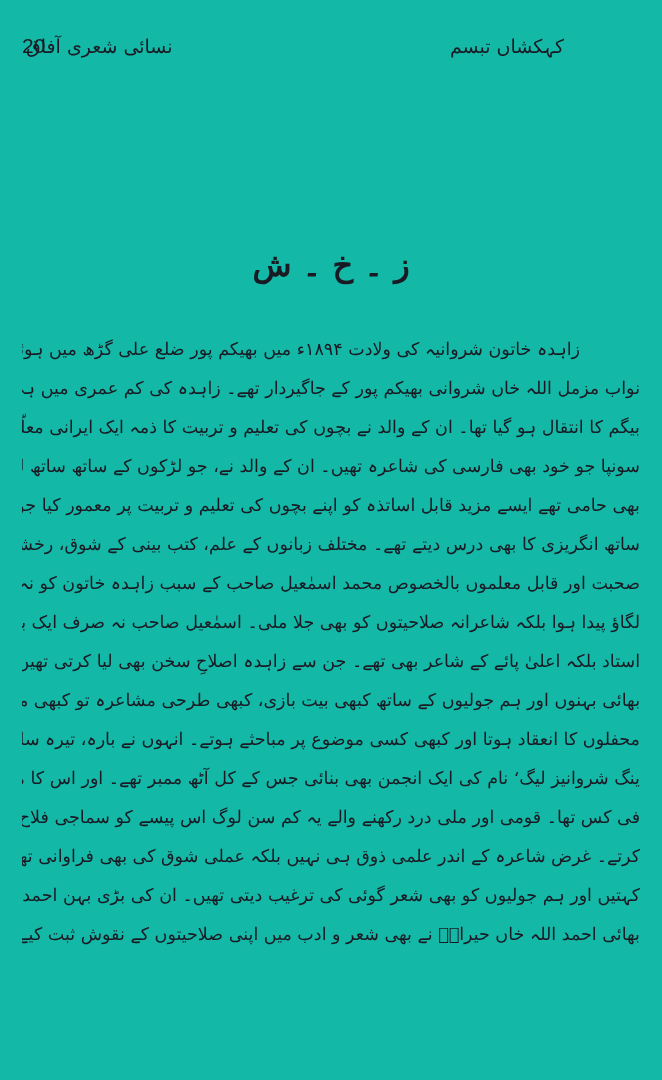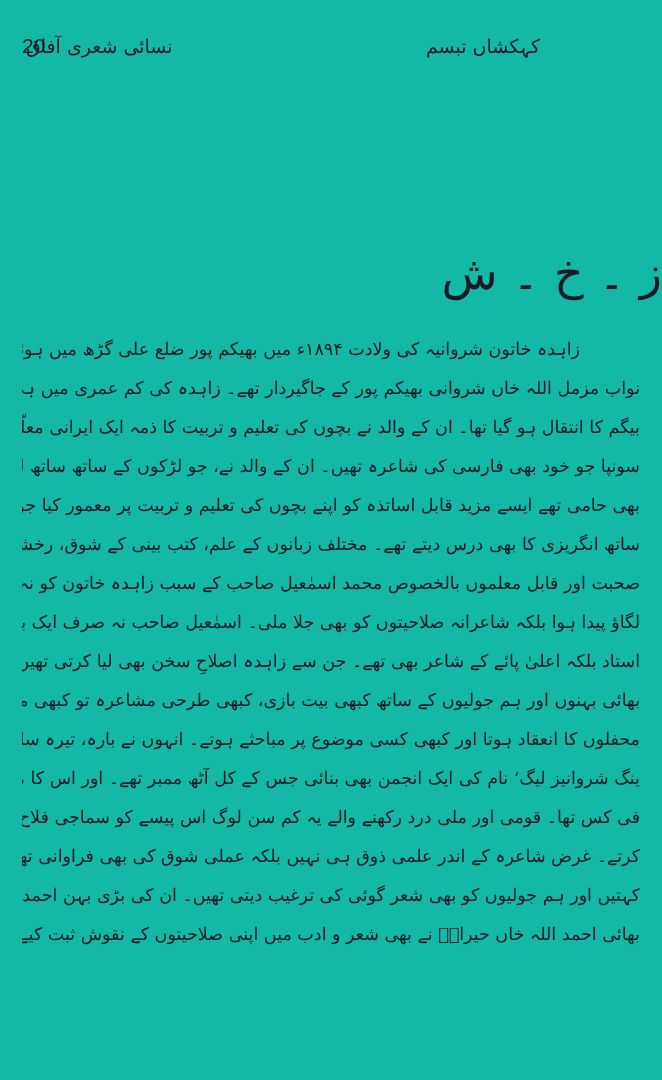--- a/index.html
+++ b/index.html
@@ -2,22 +2,22 @@
 <html><head>
 <meta charset="utf-8">
 <style>
   html, body { margin: 0; padding: 0; background: #ffffff; }
   body { width: 662px; height: 1080px; position: relative; overflow: hidden; color: #1a1a24; }
   .page { position: absolute; inset: 0; background: #14b8a6; }
   .header { position: absolute; top: 28px; left: 22px; right: 22px; height: 36px; display: flex; align-items: center; justify-content: space-between; direction: ltr; }
   .hdr-left { font-family: "DejaVu Serif", serif; font-size: 19px; direction: rtl; width: 180px; text-align: left; padding-left: 4px; }
   .hdr-num { font-family: "Liberation Sans", sans-serif; font-size: 21px; position: absolute; left: 0; right: 0; pointer-events: none; }
   .hdr-num span { pointer-events: auto; }
-  .hdr-right { font-family: "DejaVu Serif", serif; font-size: 19px; direction: rtl; width: 180px; text-align: right; margin-right: 100px; }
-  .title { position: absolute; top: 246px; left: 0; right: 0; font-family: "DejaVu Serif", serif; font-size: 46px; font-weight: normal; direction: rtl; letter-spacing: 2px; }
+  .hdr-right { font-family: "DejaVu Serif", serif; font-size: 19px; direction: rtl; width: 180px; text-align: right; margin-right: 76px; }
+  .title { position: absolute; top: 246px; left: 0; right: 0; text-align: center; font-family: "DejaVu Serif", serif; font-size: 32px; font-weight: bold; direction: rtl; letter-spacing: 2px; }
   .body-text { position: absolute; top: 330px; left: 22px; right: 22px; direction: rtl; font-family: "DejaVu Serif", serif; font-size: 17.5px; }
   .line { height: 39px; line-height: 39px; white-space: nowrap; overflow: hidden; text-align: justify; text-align-last: justify; }
   .line.first { text-align-last: right; padding-right: 60px; }
   .line.last { text-align-last: right; }
 </style>
 </head>
 <body>
 
 <div class="page">
   <div class="header">

